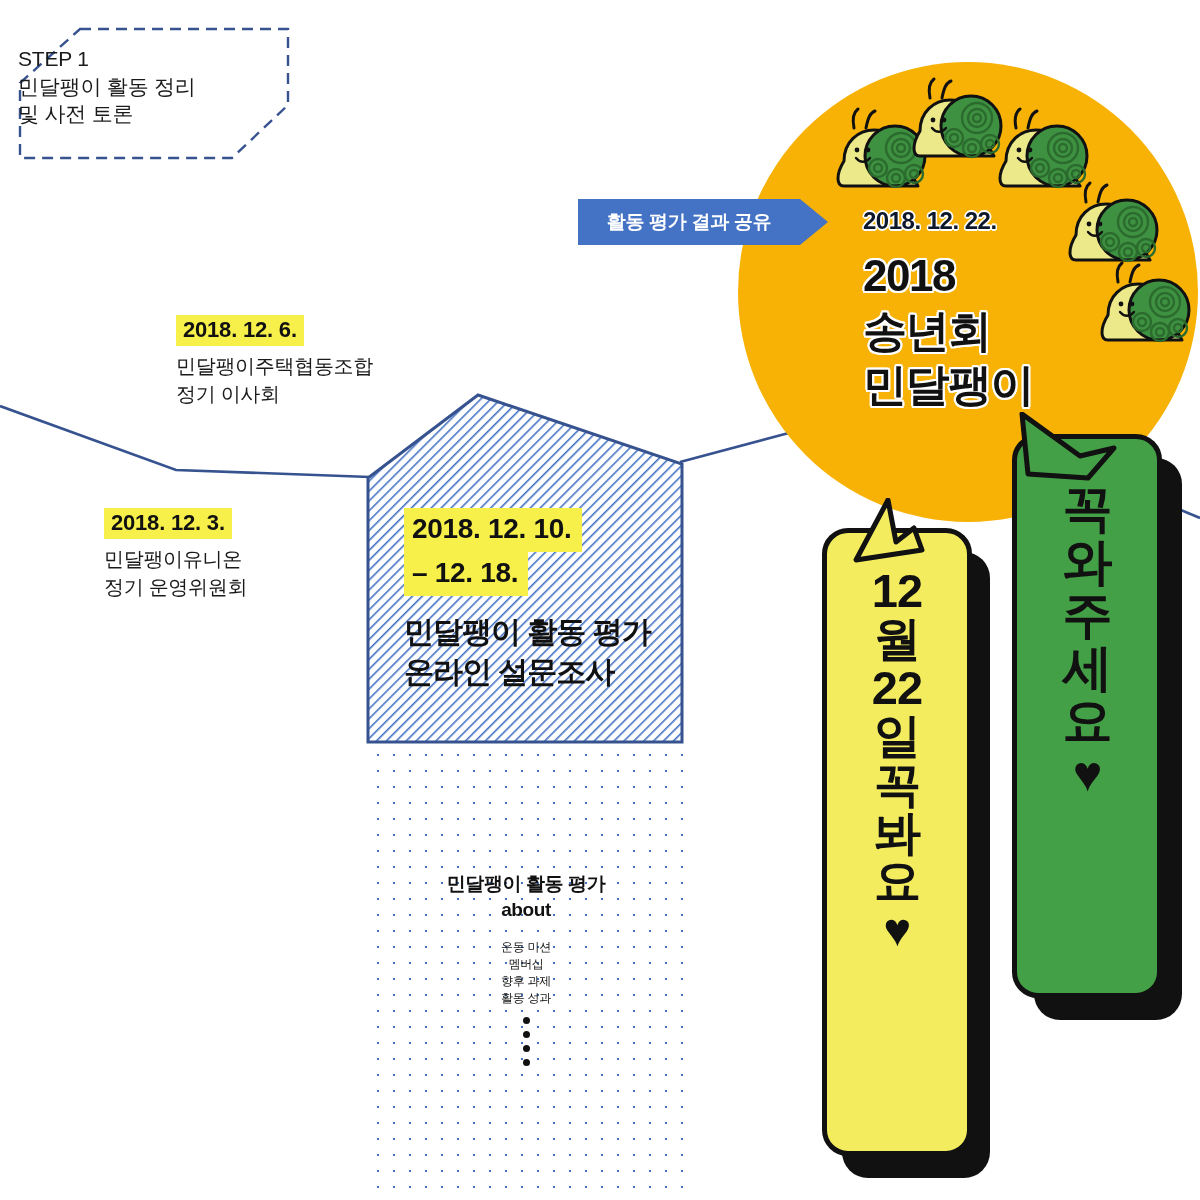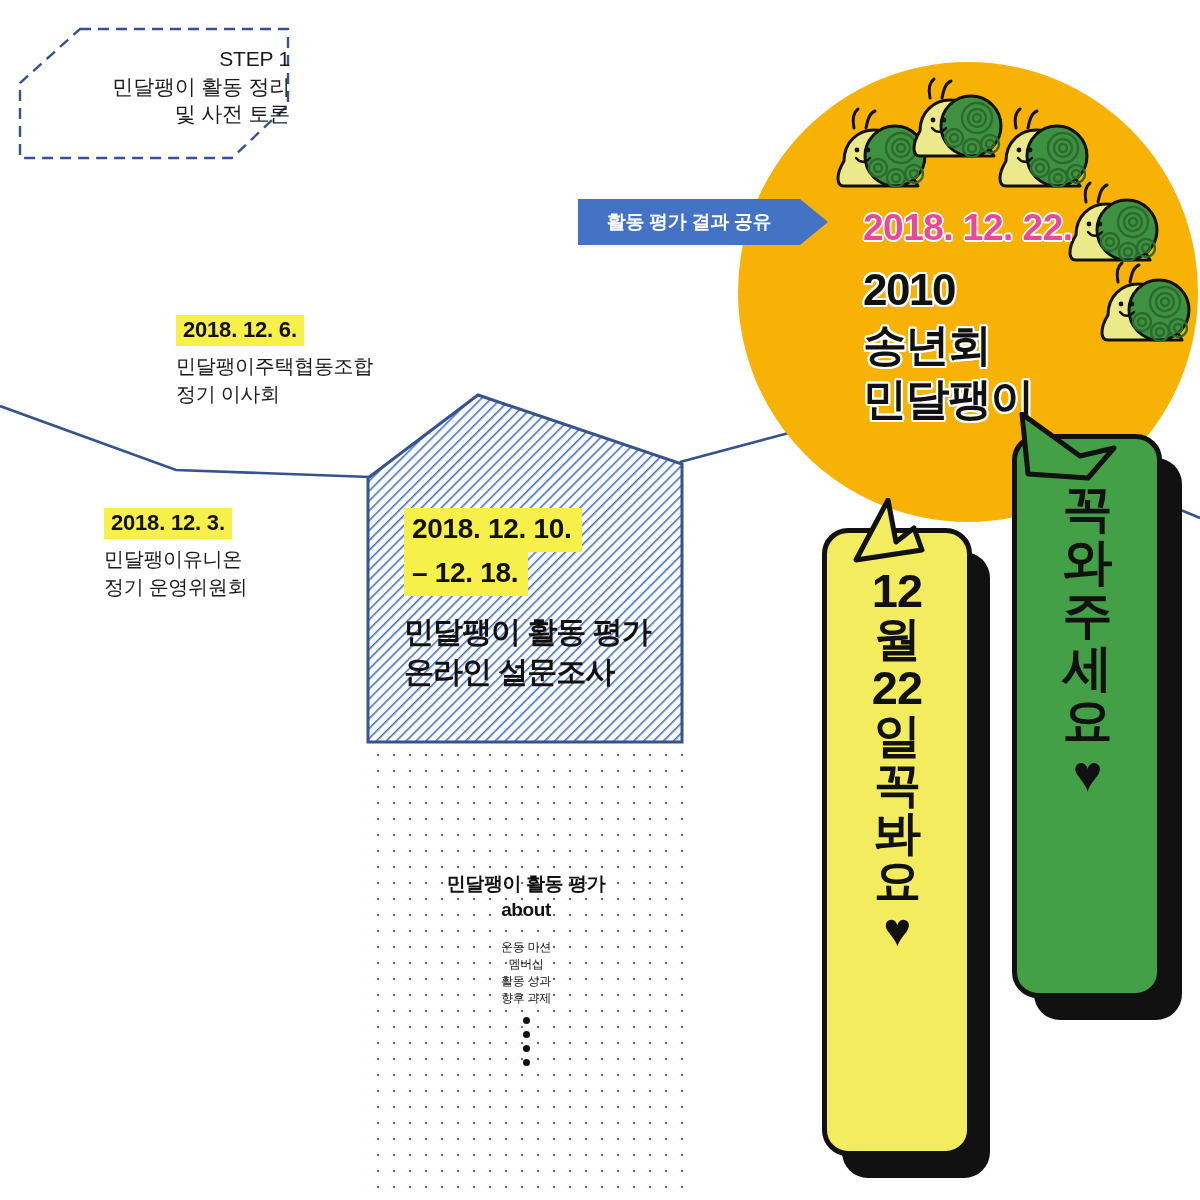--- a/index.html
+++ b/index.html
@@ -33,21 +33,21 @@
   #step-panel {
     left: 18px; top: 27px;
     width: 272px; height: 133px;
   }
   .step-shape {
     position: absolute; left:0; top:0;
     width: 272px; height: 133px;
   }
   .step-text {
     position: relative;
-    text-align: right;
+    text-align: left;
     color: #1a1a1a;
     font-size: 21px;
     line-height: 1.32;
     padding-top: 18px;
     letter-spacing: -0.2px;
   }
 
   
   #arrow-panel {
     left: 578px; top: 199px;
@@ -168,22 +168,22 @@
     width: 460px; height: 460px;
     border-radius: 50%;
     background: #f8b205;
   }
   .circle-text {
     position: absolute;
     left: 125px; top: 145px;
     width: 290px;
   }
   .circle-date {
-    color: #ec4899;
-    font-size: 37px;
+    color: #0f172a;
+    font-size: 24px;
     font-weight: bold;
     letter-spacing: -0.5px;
     text-shadow:
        1.6px 0 0 #fff, -1.6px 0 0 #fff, 0 1.6px 0 #fff, 0 -1.6px 0 #fff,
        1.2px 1.2px 0 #fff, -1.2px 1.2px 0 #fff, 1.2px -1.2px 0 #fff, -1.2px -1.2px 0 #fff;
   }
   .circle-title {
     margin-top: 14px;
     color: #111111;
     font-size: 44px;
@@ -280,22 +280,22 @@
 
   <div id="dots-panel" class="abs">
     <div class="about-wrap">
       <div class="about-head">
         <div>민달팽이 활동 평가</div>
         <div>about</div>
       </div>
       <div class="about-list">
         <div>운동 미션</div>
         <div>멤버십</div>
+        <div>향후 과제</div>
         <div>활동 성과</div>
-        <div>향후 과제</div>
       </div>
       <div class="about-dots">
         <span></span>
         <span></span>
         <span></span>
         <span></span>
       </div>
     </div>
   </div>
 
@@ -425,21 +425,21 @@
       <circle cx="88" cy="68" r="9" fill="none" stroke="#2b6b2e" stroke-width="2.4"></circle>
       <circle cx="88" cy="68" r="4" fill="none" stroke="#2b6b2e" stroke-width="2.4"></circle>
       <circle cx="31" cy="44" r="2.4" fill="#111111"></circle>
       <circle cx="42" cy="44" r="2.4" fill="#111111"></circle>
       <path d="M30 52 C34 57 40 57 44 52" stroke="#111111" stroke-width="2.4" fill="none" stroke-linecap="round"></path>
     </svg>
 
     <div class="circle-text">
       <div class="circle-date">2018. 12. 22.</div>
       <div class="circle-title">
-        <div>2010</div>
+        <div>2018</div>
         <div>송년회</div>
         <div>민달팽이</div>
       </div>
     </div>
   </div>
 
   <div id="green-banner" class="vbanner">
     <div class="vb-shadow"></div>
     <svg class="vb-tail" style="left:6px; top:-22px; z-index:3;" width="110" height="70" viewBox="0 0 110 70" xmlns="http://www.w3.org/2000/svg">
       <path d="M4 2 L62 44 L96 36 L70 66 L10 62 Z" fill="#44a047" stroke="#111111" stroke-width="5" stroke-linejoin="round"></path>

